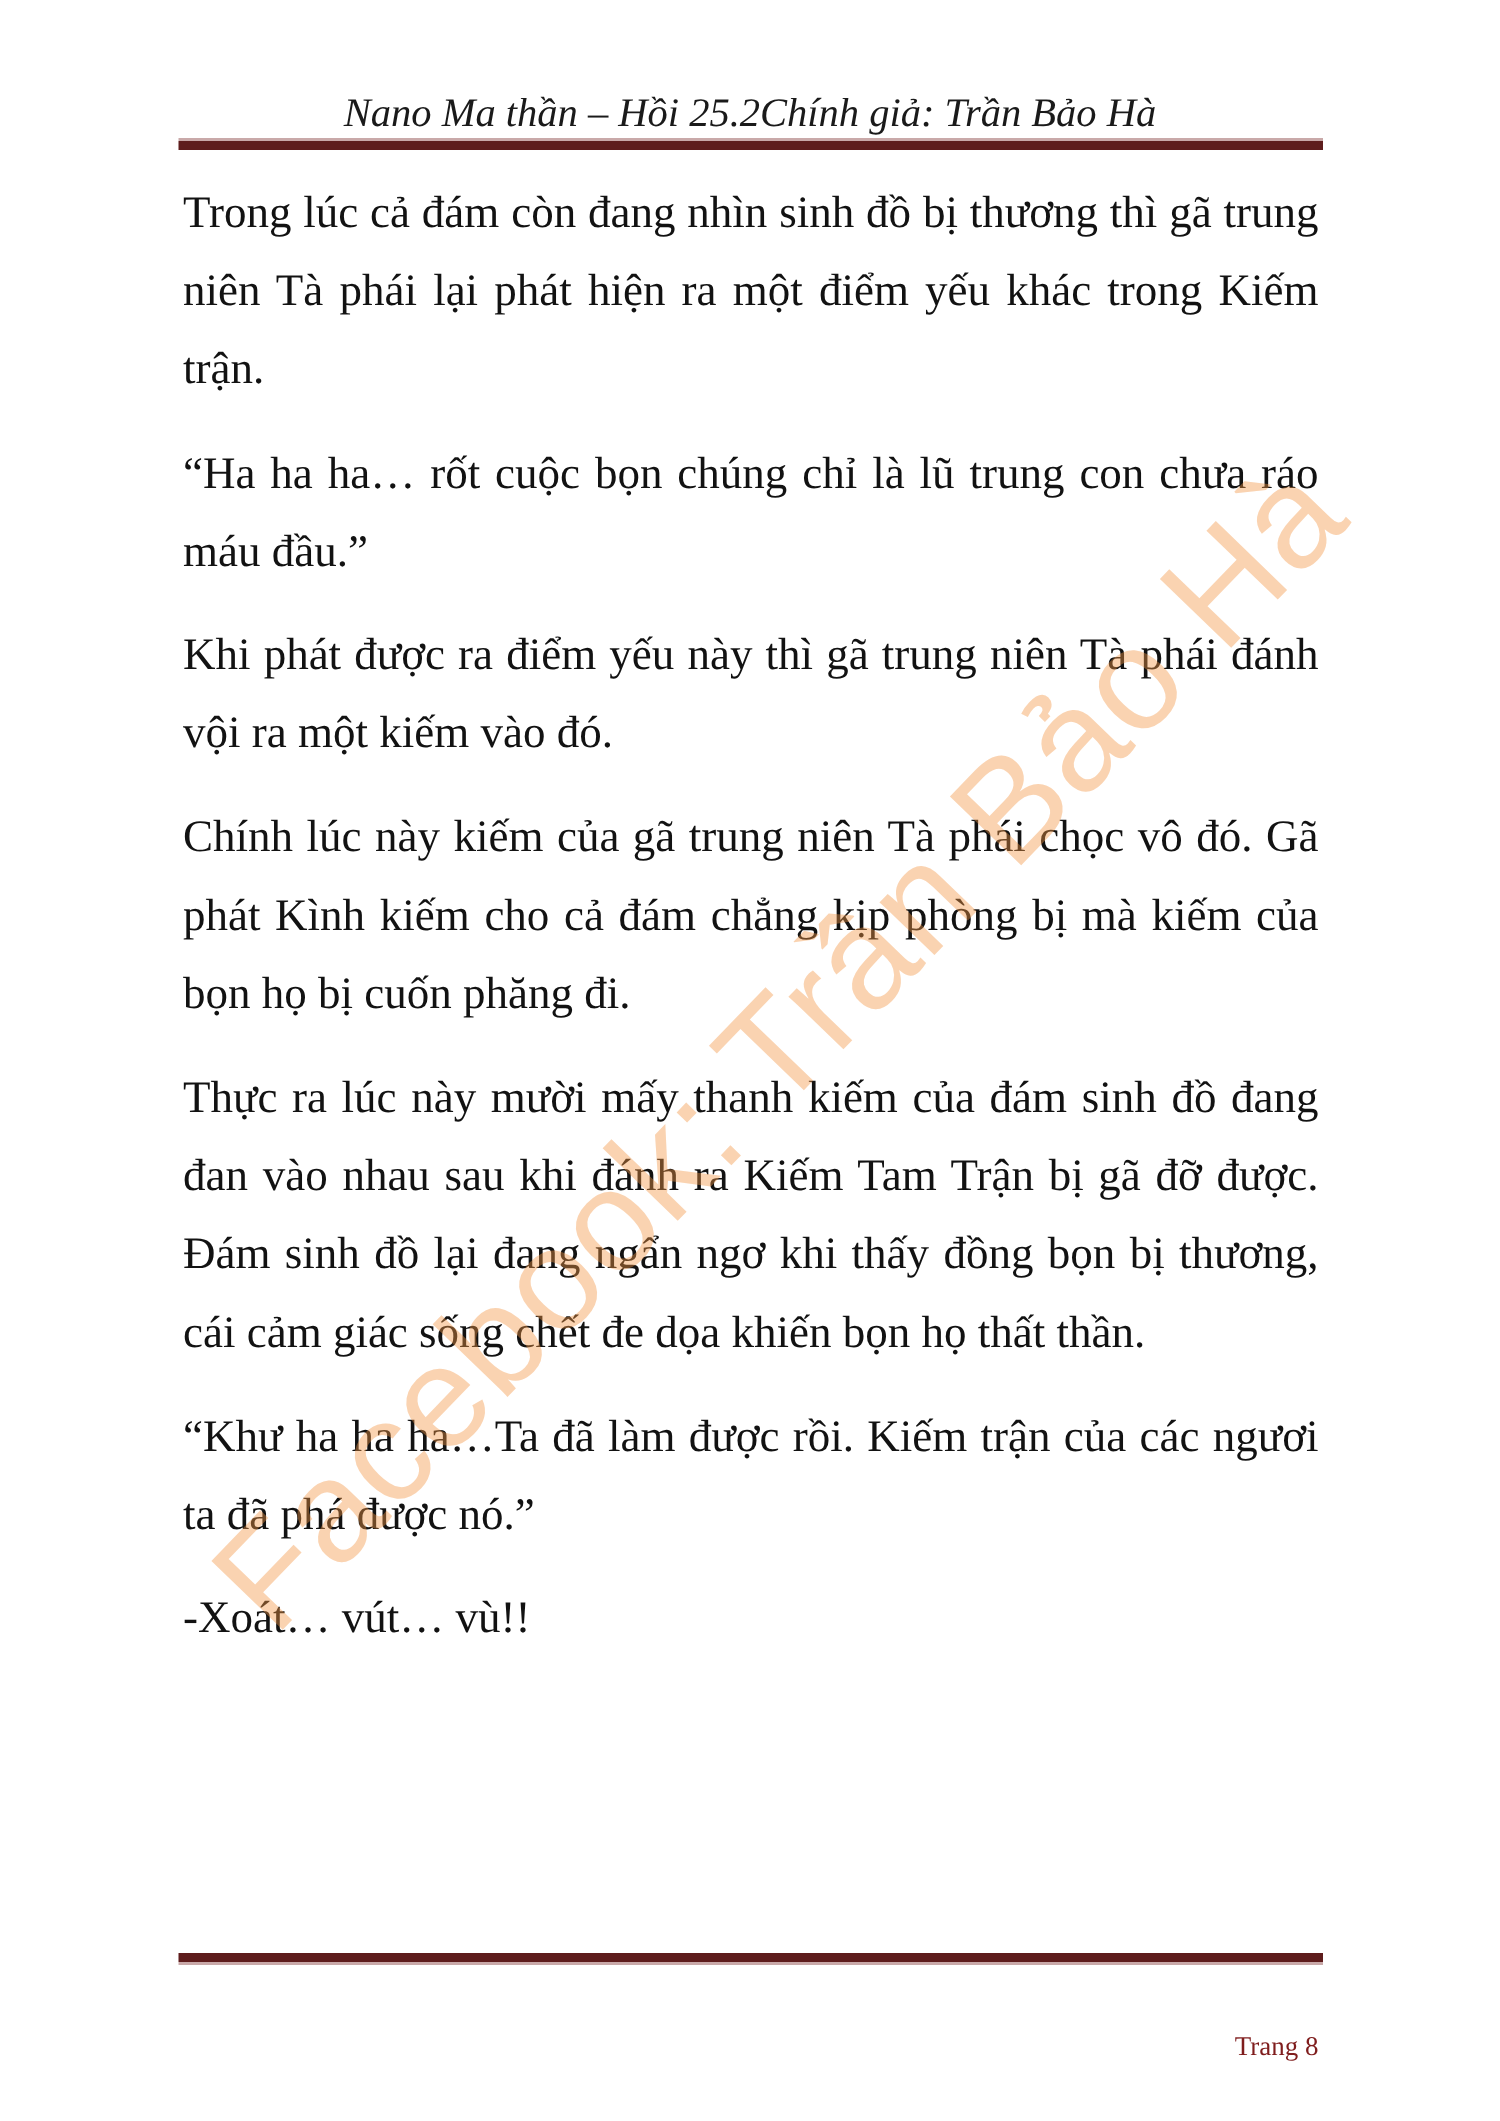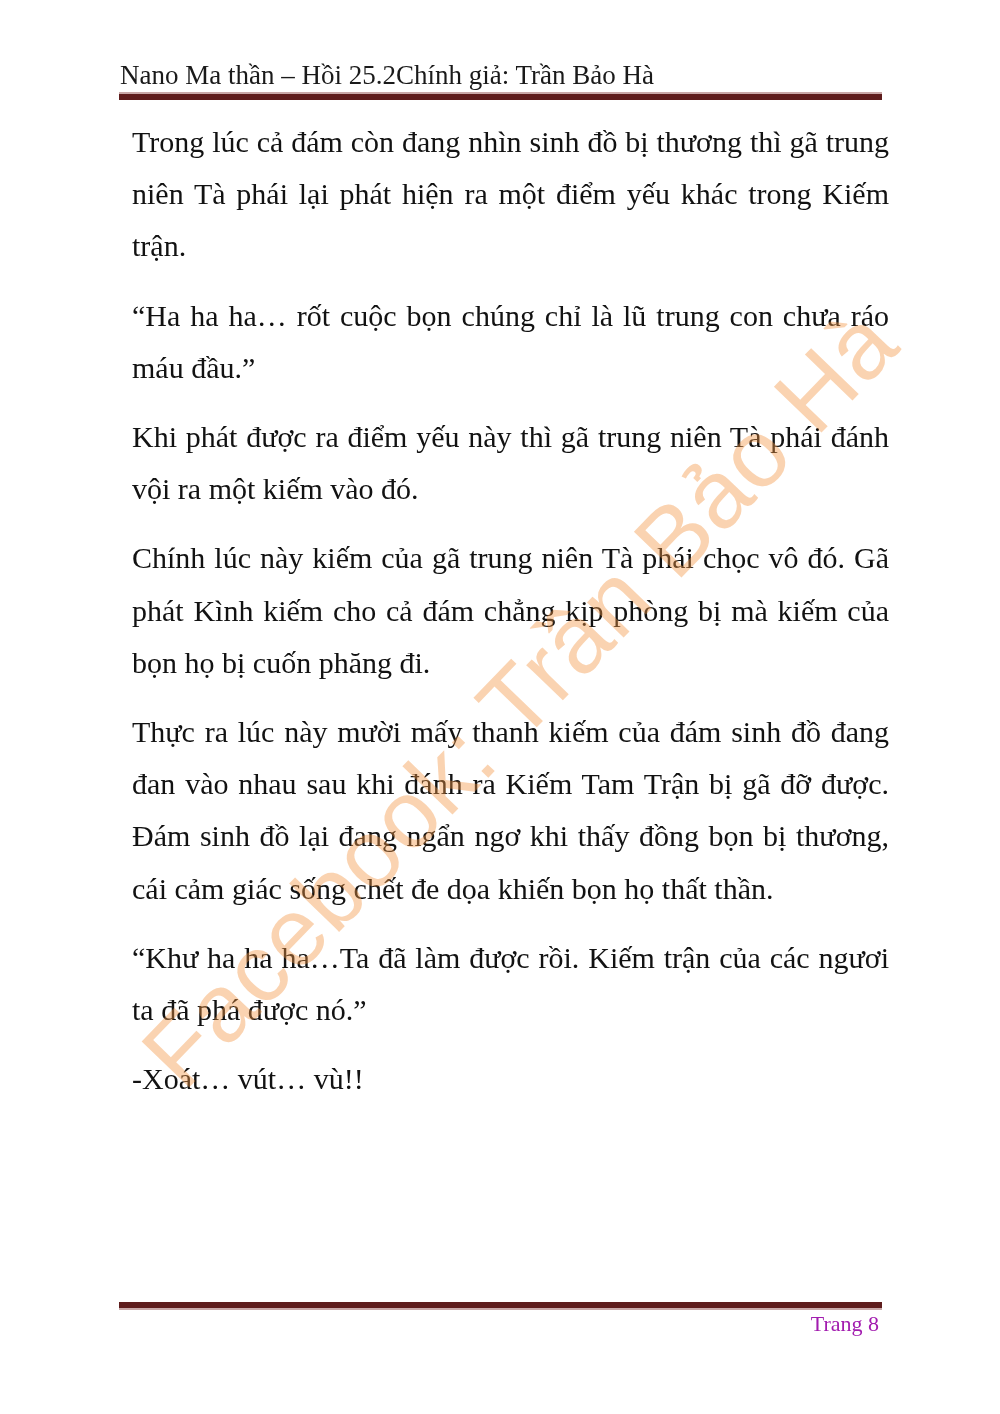--- a/index.html
+++ b/index.html
@@ -20,54 +20,55 @@
       left: 0; top: 0;
       width: 1000px; height: 1414px;
     }
     .header {
       position: absolute;
       left: 120px;
       top: 58px;
       width: 760px;
       height: 34px;
       display: flex;
-      justify-content: flex-start;
+      justify-content: center;
       align-items: flex-end;
       font-size: 27px;
       line-height: 34px;
       color: #1a1a1a;
+      font-style: italic;
     }
     .rule-top {
       position: absolute;
       left: 119px;
       width: 763px;
     }
     .rule-top .thin { height: 2px; background: #c9a9a9; }
     .rule-top .thick { height: 6px; background: #5e1d1d; }
     .body-text {
       position: absolute;
-      left: 132px;
+      left: 122px;
       top: 116px;
       width: 757px;
       font-size: 30px;
       line-height: 52.2px;
       text-align: justify;
       color: #121212;
     }
     .body-text p {
       margin: 0 0 17px 0;
       text-align: justify;
     }
     .footer-page {
       position: absolute;
       right: 121px;
-      top: 1312px;
-      font-size: 22px;
+      top: 1352px;
+      font-size: 18px;
       line-height: 24px;
-      color: #a21caf;
+      color: #7f1d1d;
     }
     .watermark {
       position: absolute;
       left: 120px;
       top: 650px;
       width: 900px;
       font-family: "Liberation Sans", "DejaVu Sans", sans-serif;
       font-size: 96px;
       line-height: 100px;
       color: rgba(242, 150, 70, 0.42);

